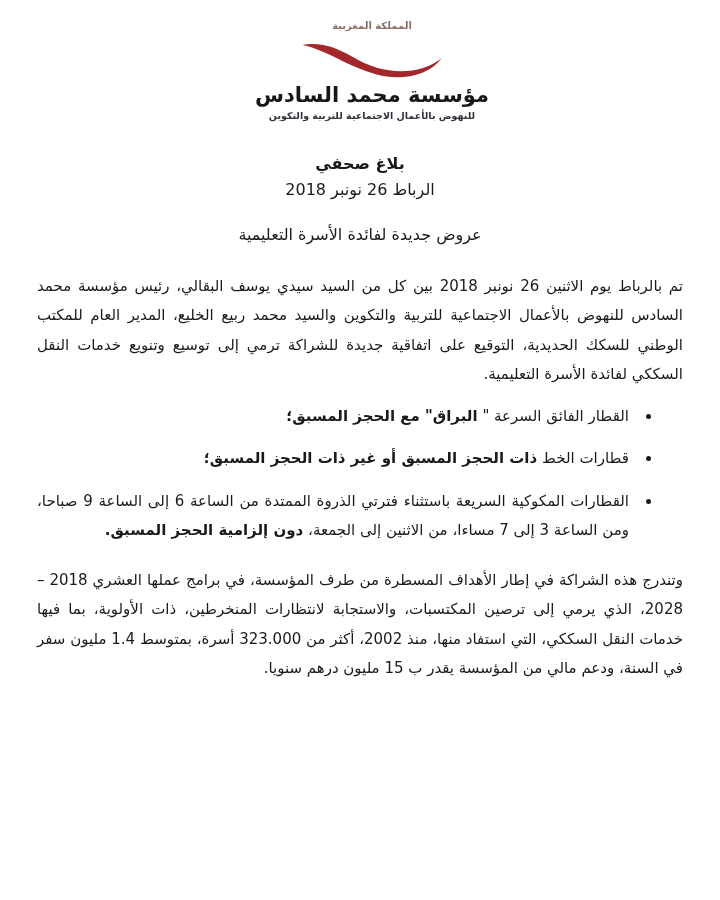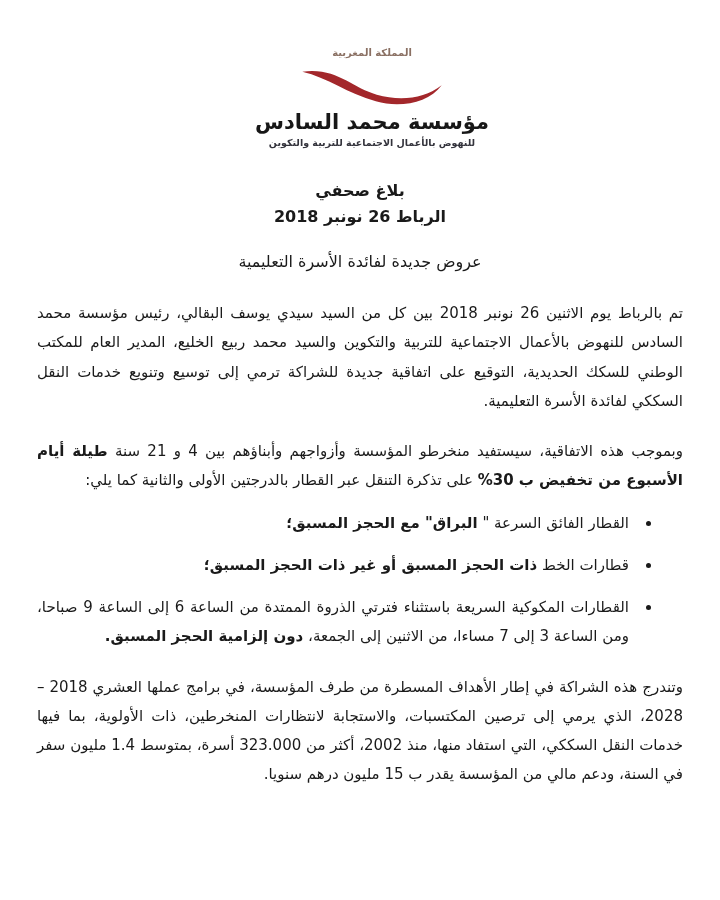--- a/index.html
+++ b/index.html
@@ -6,21 +6,20 @@
   html, body { background: #ffffff; }
   body { width: 720px; margin: 0 auto; }
   .page {
     position: relative;
     width: 720px;
     height: 818px;
     background: #ffffff;
     overflow: hidden;
     font-family: "DejaVu Sans", sans-serif;
     color: #1a1a1a;
-    margin-top: 27px;
   }
   
   .logo-block {
     padding-top: 20px;
     text-align: center;
     transform: translateX(12px);
   }
   .kingdom {
     font-size: 10px;
     font-weight: bold;
@@ -52,21 +51,21 @@
     padding: 0 37px;
   }
   .doc-type {
     text-align: center;
     font-weight: bold;
     font-size: 16px;
     margin-top: 33px;
   }
   .dateline {
     text-align: center;
-    font-weight: bold;
+    font-weight: normal;
     font-size: 16px;
     margin-top: 7px;
   }
   .headline {
     text-align: center;
     font-weight: normal;
     font-size: 16px;
     line-height: 2.0;
     margin-top: 20px;
   }
@@ -116,21 +115,20 @@
     <div class="doc-type">بلاغ صحفي</div>
 
     <div class="dateline">الرباط 26 نونبر 2018</div>
 
     <h1 class="headline">
       <span>عروض جديدة لفائدة الأسرة التعليمية</span><br>
     </h1>
 
     <p class="body-para">تم بالرباط يوم الاثنين 26 نونبر 2018 بين كل من السيد سيدي يوسف البقالي، رئيس مؤسسة محمد السادس للنهوض بالأعمال الاجتماعية للتربية والتكوين والسيد محمد ربيع الخليع، المدير العام للمكتب الوطني للسكك الحديدية، التوقيع على اتفاقية جديدة للشراكة ترمي إلى توسيع وتنويع خدمات النقل السككي لفائدة الأسرة التعليمية.</p>
 
-    <p class="body-para"><span>وبموجب هذه الاتفاقية، سيستفيد منخرطو المؤسسة وأزواجهم وأبناؤهم بين 4 و 21 سنة </span><b>طيلة أيام الأسبوع من تخفيض ب 30%</b><span> على تذكرة التنقل عبر القطار بالدرجتين الأولى والثانية كما يلي:</span></p>
 
     <ul class="offers">
       <li><span>القطار الفائق السرعة " </span><b>البراق" مع الحجز المسبق؛</b></li>
       <li><span>قطارات الخط </span><b>ذات الحجز المسبق أو غير ذات الحجز المسبق؛</b></li>
       <li><span>القطارات المكوكية السريعة باستثناء فترتي الذروة الممتدة من الساعة 6 إلى الساعة 9 صباحا، ومن الساعة 3 إلى 7 مساءا، من الاثنين إلى الجمعة، </span><b>دون إلزامية الحجز المسبق.</b></li>
     </ul>
 
     <p class="body-para">وتندرج هذه الشراكة في إطار الأهداف المسطرة من طرف المؤسسة، في برامج عملها العشري 2018 – 2028، الذي يرمي إلى ترصين المكتسبات، والاستجابة لانتظارات المنخرطين، ذات الأولوية، بما فيها خدمات النقل السككي، التي استفاد منها، منذ 2002، أكثر من 323.000 أسرة، بمتوسط 1.4 مليون سفر في السنة، ودعم مالي من المؤسسة يقدر ب 15 مليون درهم سنويا.</p>
 
 

